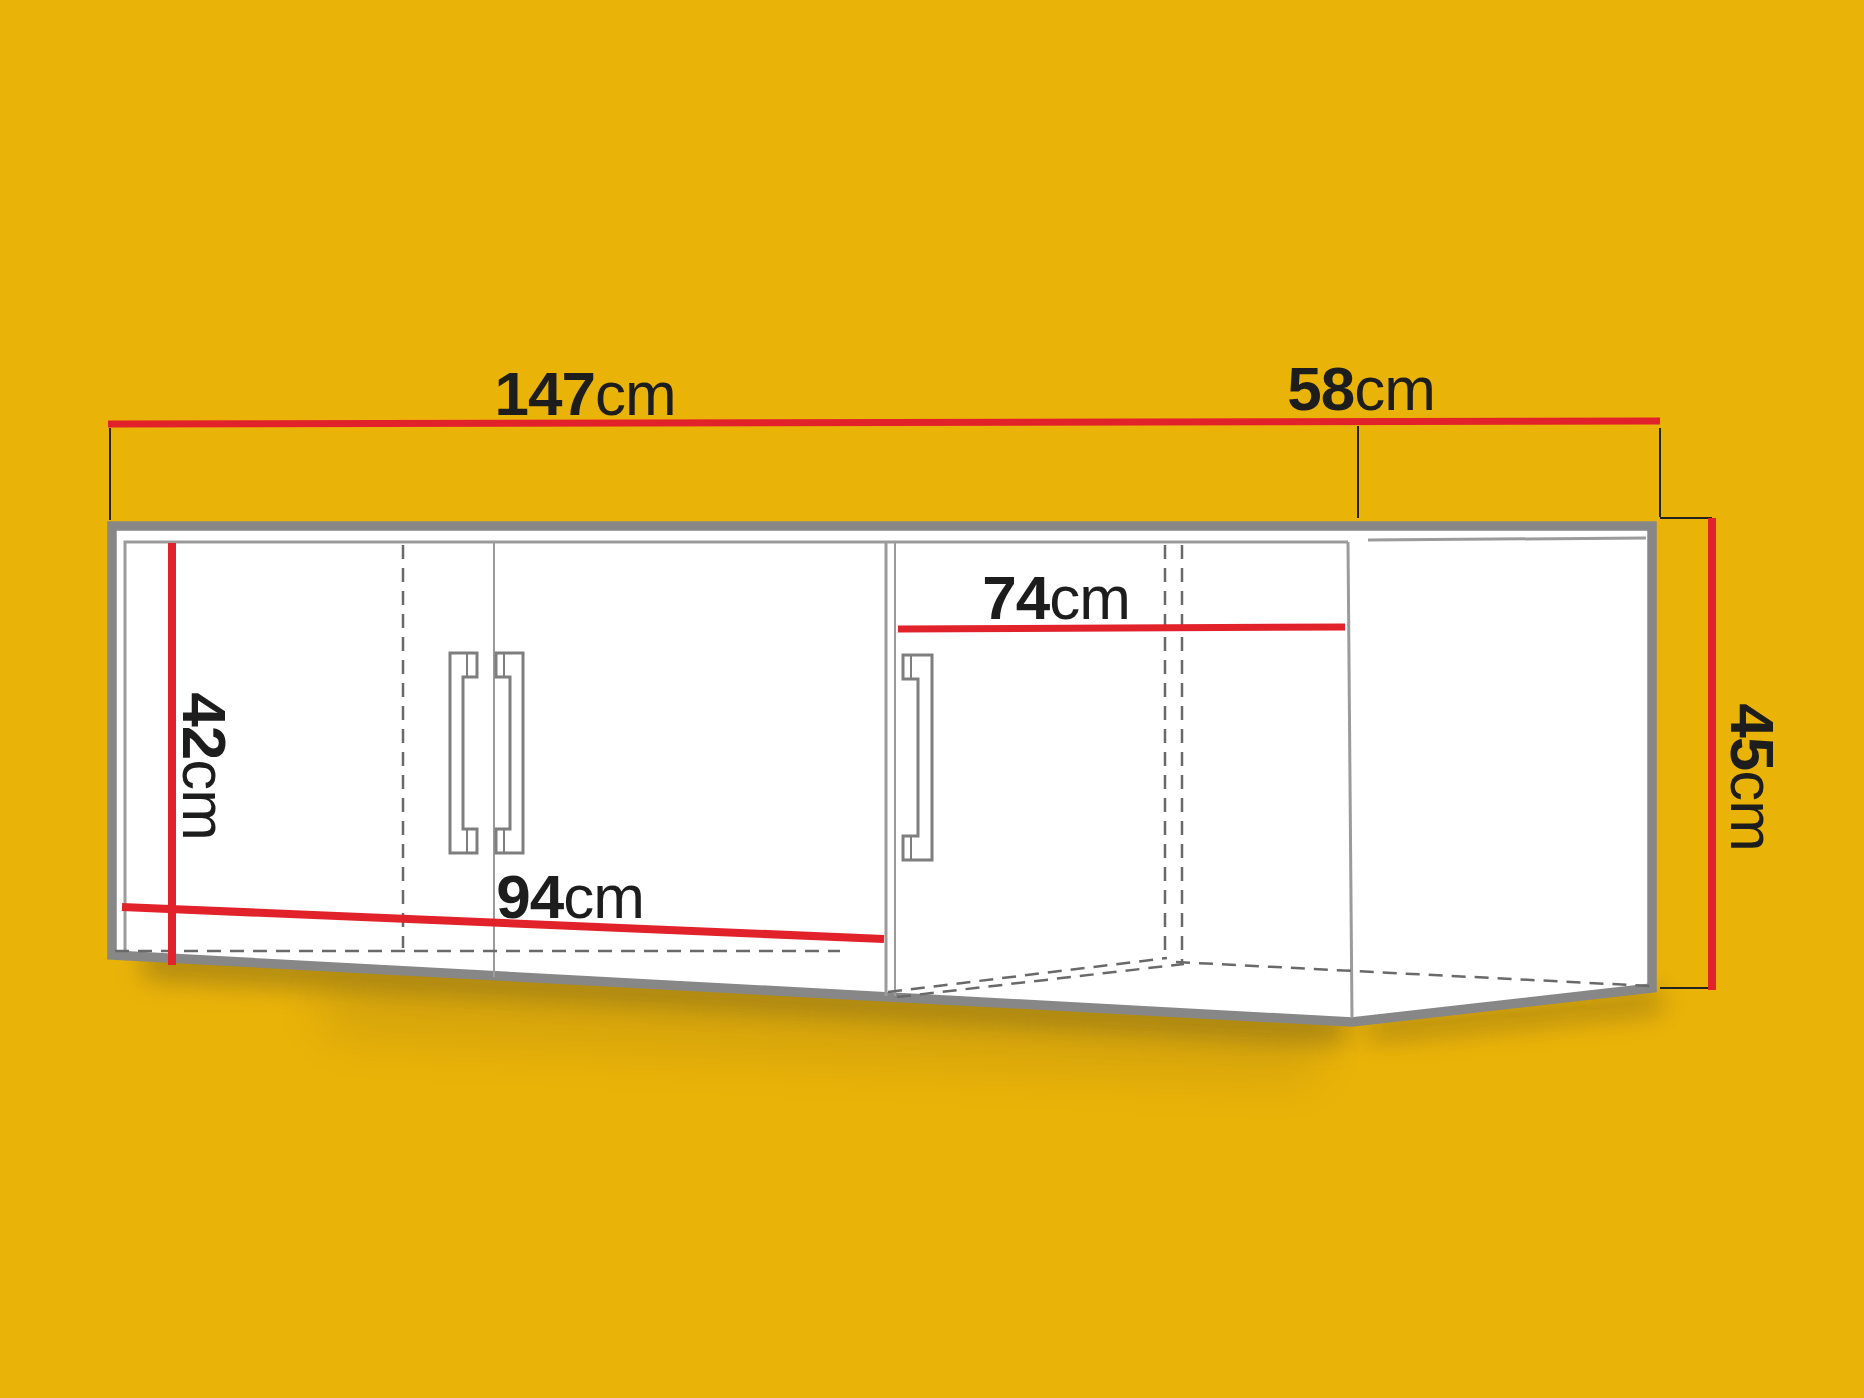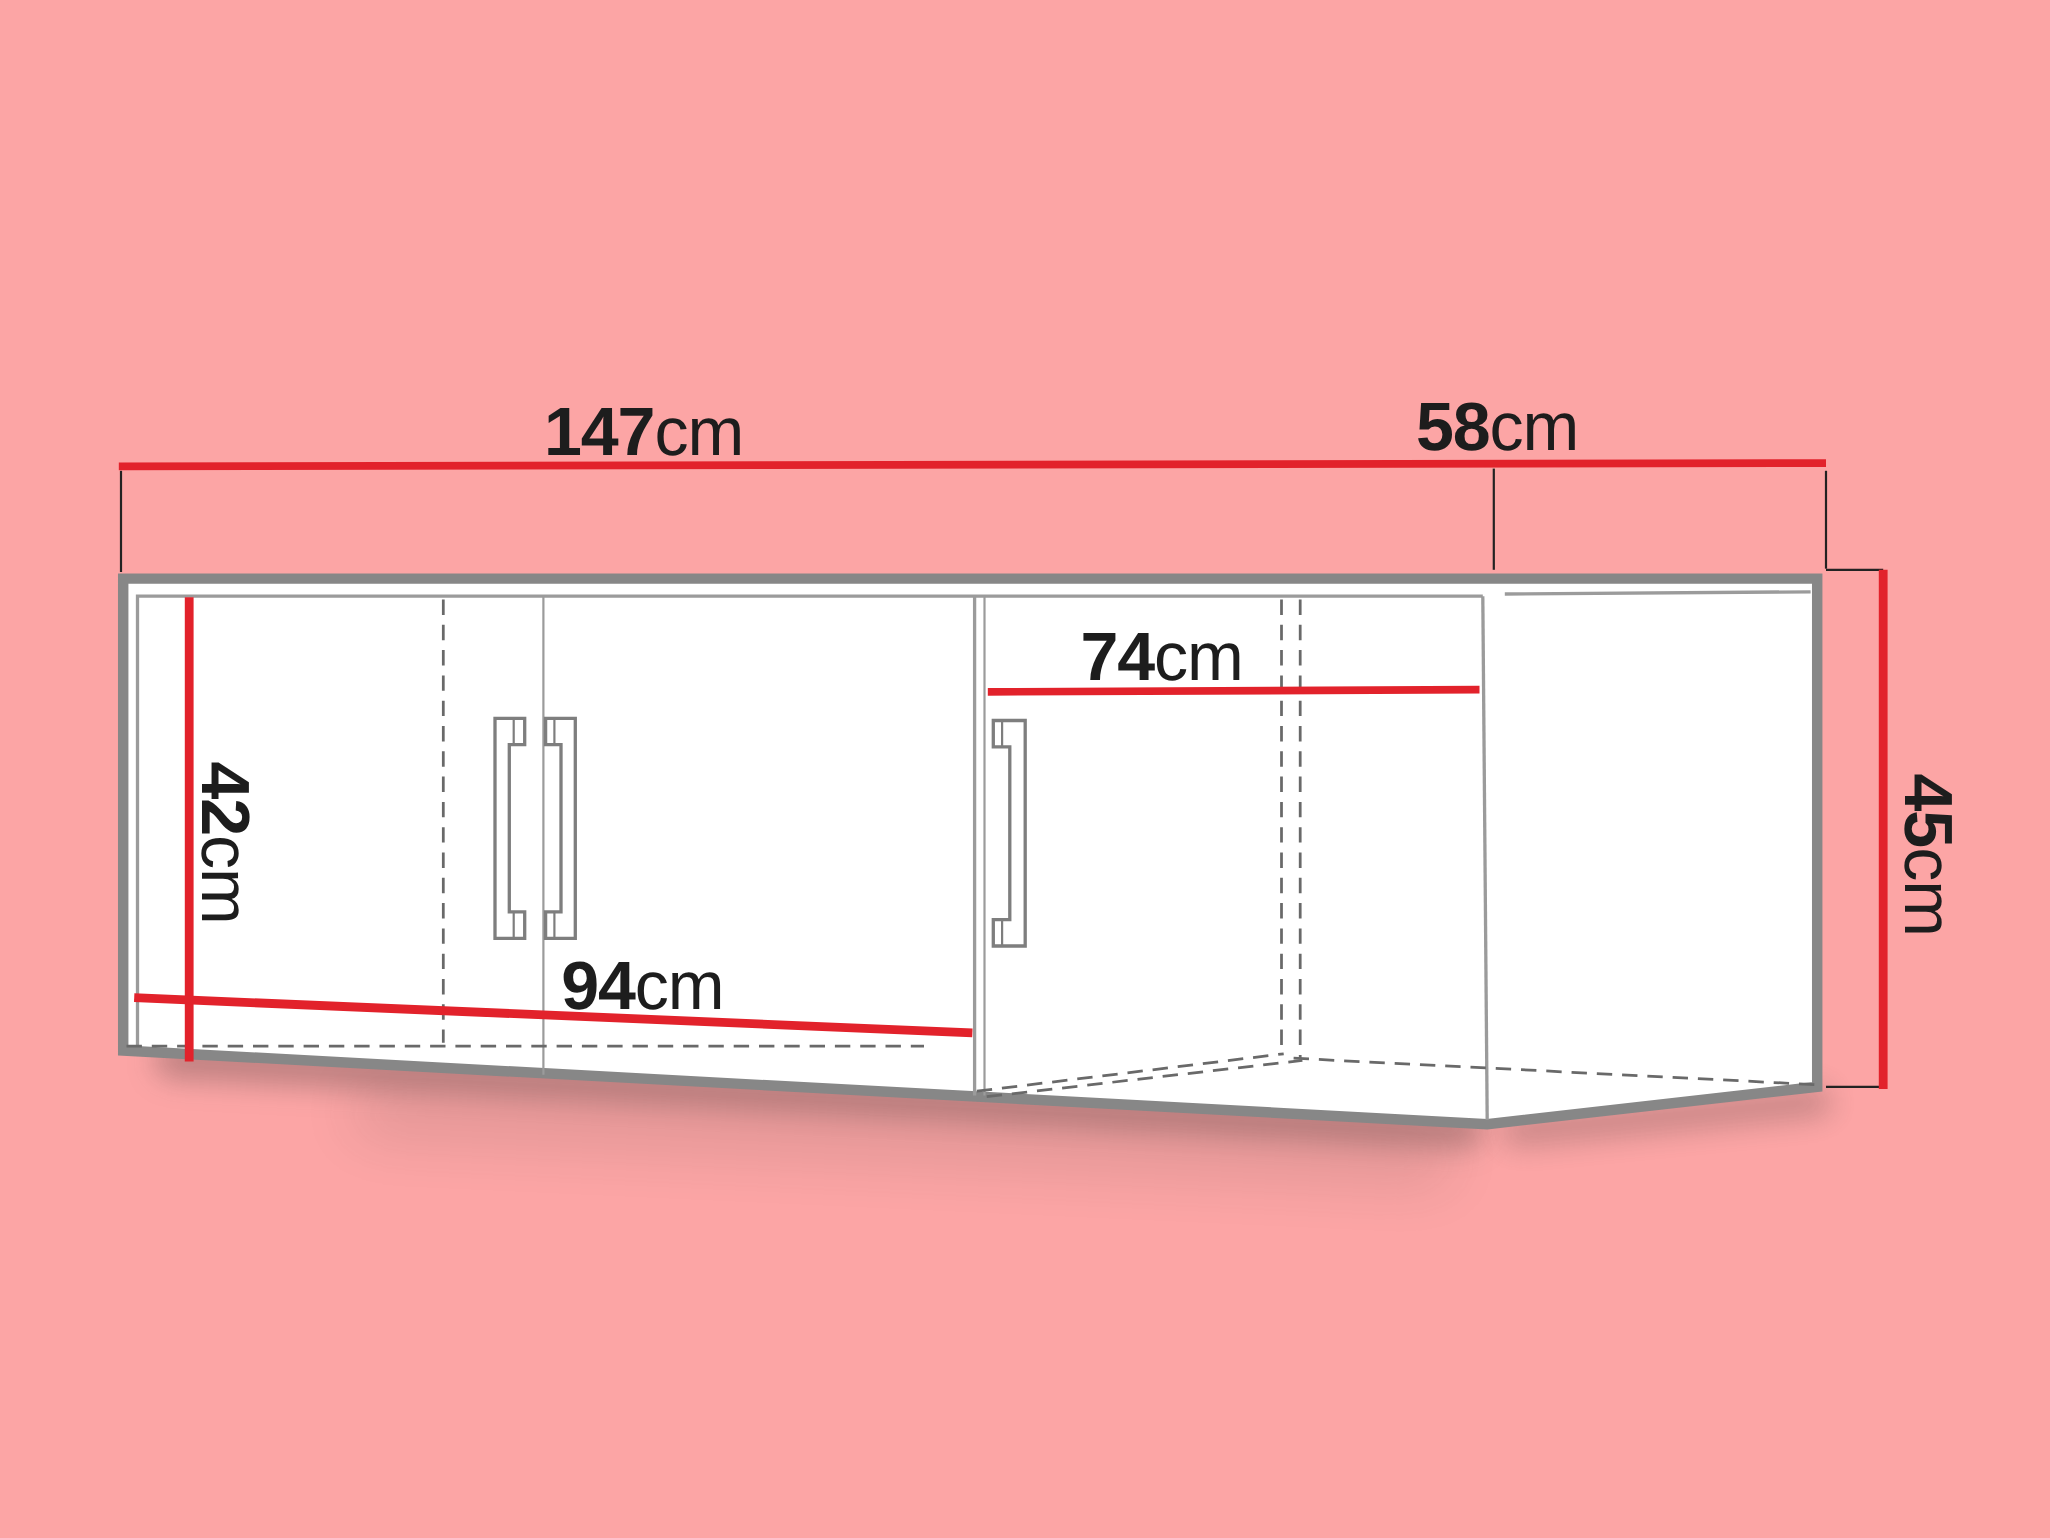--- a/index.html
+++ b/index.html
@@ -4,21 +4,21 @@
 <style>
   html, body {
     margin: 0;
     padding: 0;
     background: #ffffff;
   }
   .stage {
     position: relative;
     width: 1864px;
     height: 1398px;
-    background: #fca5a5;
+    background: #eab308;
     overflow: hidden;
     font-family: "Liberation Sans", sans-serif;
   }
   .stage svg {
     position: absolute;
     left: 0;
     top: 0;
   }
   
   .red-line     { stroke: var(--dimension-red, #e2222b); fill: none; }
@@ -129,21 +129,21 @@
   </div>
 
   <div class="dim-label" style="left:1056px; top:598px;">
     <span class="dim-value">74</span><span class="dim-unit">cm</span>
   </div>
 
   <div class="dim-label rotated" style="left:204px; top:766px;">
     <span class="dim-value">42</span><span class="dim-unit">cm</span>
   </div>
 
-  <div class="dim-label" style="left:584px; top:897px;">
+  <div class="dim-label" style="left:570px; top:897px;">
     <span class="dim-value">94</span><span class="dim-unit">cm</span>
   </div>
 
   <div class="dim-label rotated" style="left:1752px; top:777px;">
     <span class="dim-value">45</span><span class="dim-unit">cm</span>
   </div>
 
 </div>
 
 </body></html>

